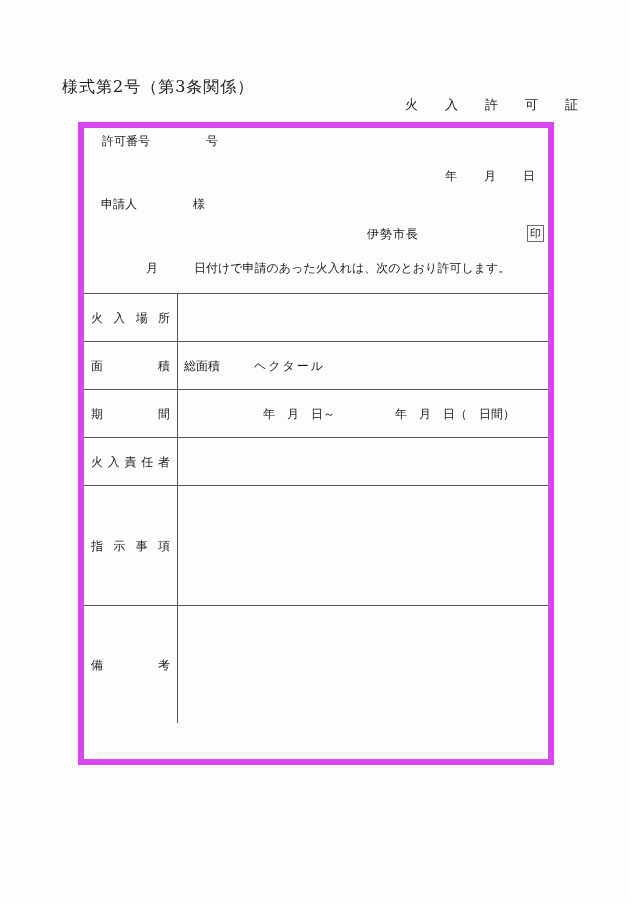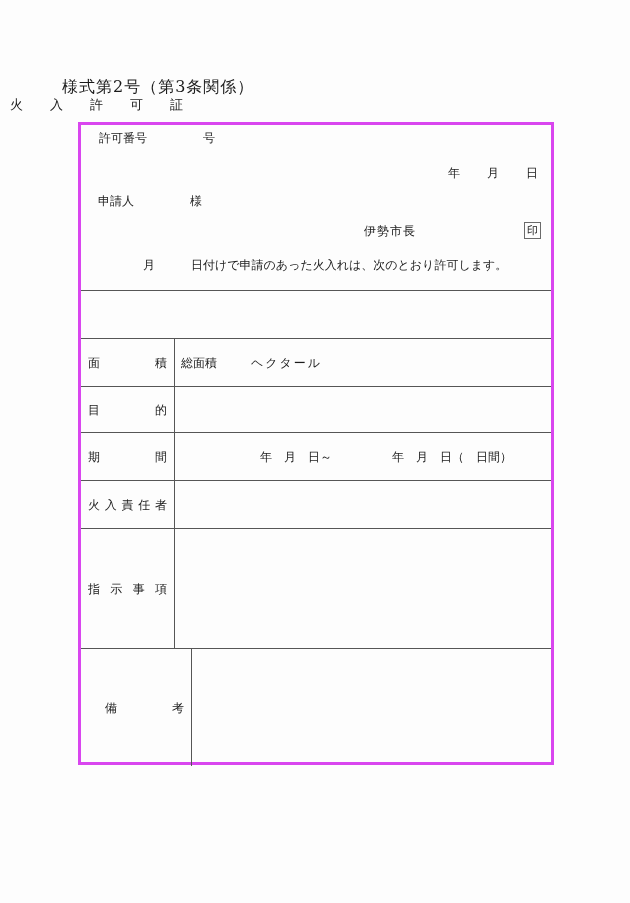--- a/index.html
+++ b/index.html
@@ -12,33 +12,33 @@
     position:relative;
     overflow:hidden;
   }
   .page{position:absolute;left:0;top:0;width:630px;height:903px;background:#fdfdfd;}
 
   .form-number{
     position:absolute;left:62px;top:77px;
     font-size:16px;letter-spacing:1px;white-space:pre;
   }
   .doc-title-wrap{
-    position:absolute;left:0;top:96px;width:578px;text-align:left;padding-left:10px;
+    position:absolute;left:0;top:96px;width:578px;text-align:right;padding-left:4px;
     box-sizing:border-box;
   }
   .doc-title{
     display:inline-block;font-size:13px;
     letter-spacing:27px;margin-right:-27px;white-space:pre;
   }
 
   
   .permit-box{
     position:absolute;left:78px;top:122px;
     width:476px;height:643px;
-    border:3px solid #d946ef;
+    border:6px solid #d946ef;
     box-sizing:border-box;
     background:transparent;
   }
   .hdr{
     position:relative;height:166px;
     border-bottom:1px solid #565656;
     box-sizing:border-box;
   }
   .hdr span{position:absolute;white-space:pre;line-height:16px;}
   .l-permitno{left:18px;top:5px;}
@@ -56,21 +56,21 @@
   }
   .l-statement{left:62px;top:132px;}
 
   .trow{
     display:flex;
     border-bottom:1px solid #565656;
     box-sizing:border-box;
   }
   .trow:last-child{border-bottom:none;}
   .r1{height:48px;} .r2{height:48px;} .r3{height:46px;}
-  .r4{height:48px;} .r5{height:48px;} .r6{height:120px;} .r7{height:117px;margin-left:17px;}
+  .r4{height:48px;} .r5{height:48px;} .r6{height:120px;} .r7{height:117px;}
   .tlabel{
     width:94px;flex:0 0 94px;
     border-right:1px solid #565656;
     box-sizing:border-box;
     padding:0 7px;
     display:grid;align-content:center;
     text-align:justify;text-align-last:justify;
     letter-spacing:0;
     line-height:16px;
   }
@@ -102,35 +102,32 @@
       <span class="l-permitno-suffix">号</span>
       <span class="l-date">年　　月　　日</span>
       <span class="l-applicant">申請人</span>
       <span class="l-applicant-suffix">様</span>
       <span class="l-issuer">伊勢市長</span>
       <span class="seal-box">印</span>
       <span class="l-statement">月　　　日付けで申請のあった火入れは、次のとおり許可します。</span>
     </div>
 
     <div class="trow r1">
+      <div class="tlabel">火入場所</div>
       <div class="tcontent"></div>
     </div>
 
     <div class="trow r2">
       <div class="tlabel">面積</div>
       <div class="tcontent c-area">
         <span>総面積</span>
         <span class="area-unit">ヘクタール</span>
       </div>
     </div>
 
-    <div class="trow r3">
-      <div class="tlabel">目的</div>
-      <div class="tcontent"></div>
-    </div>
 
     <div class="trow r4">
       <div class="tlabel">期間</div>
       <div class="tcontent c-period">年　月　日～　　　　　年　月　日（　日間）</div>
     </div>
 
     <div class="trow r5">
       <div class="tlabel">火入責任者</div>
       <div class="tcontent"></div>
     </div>

